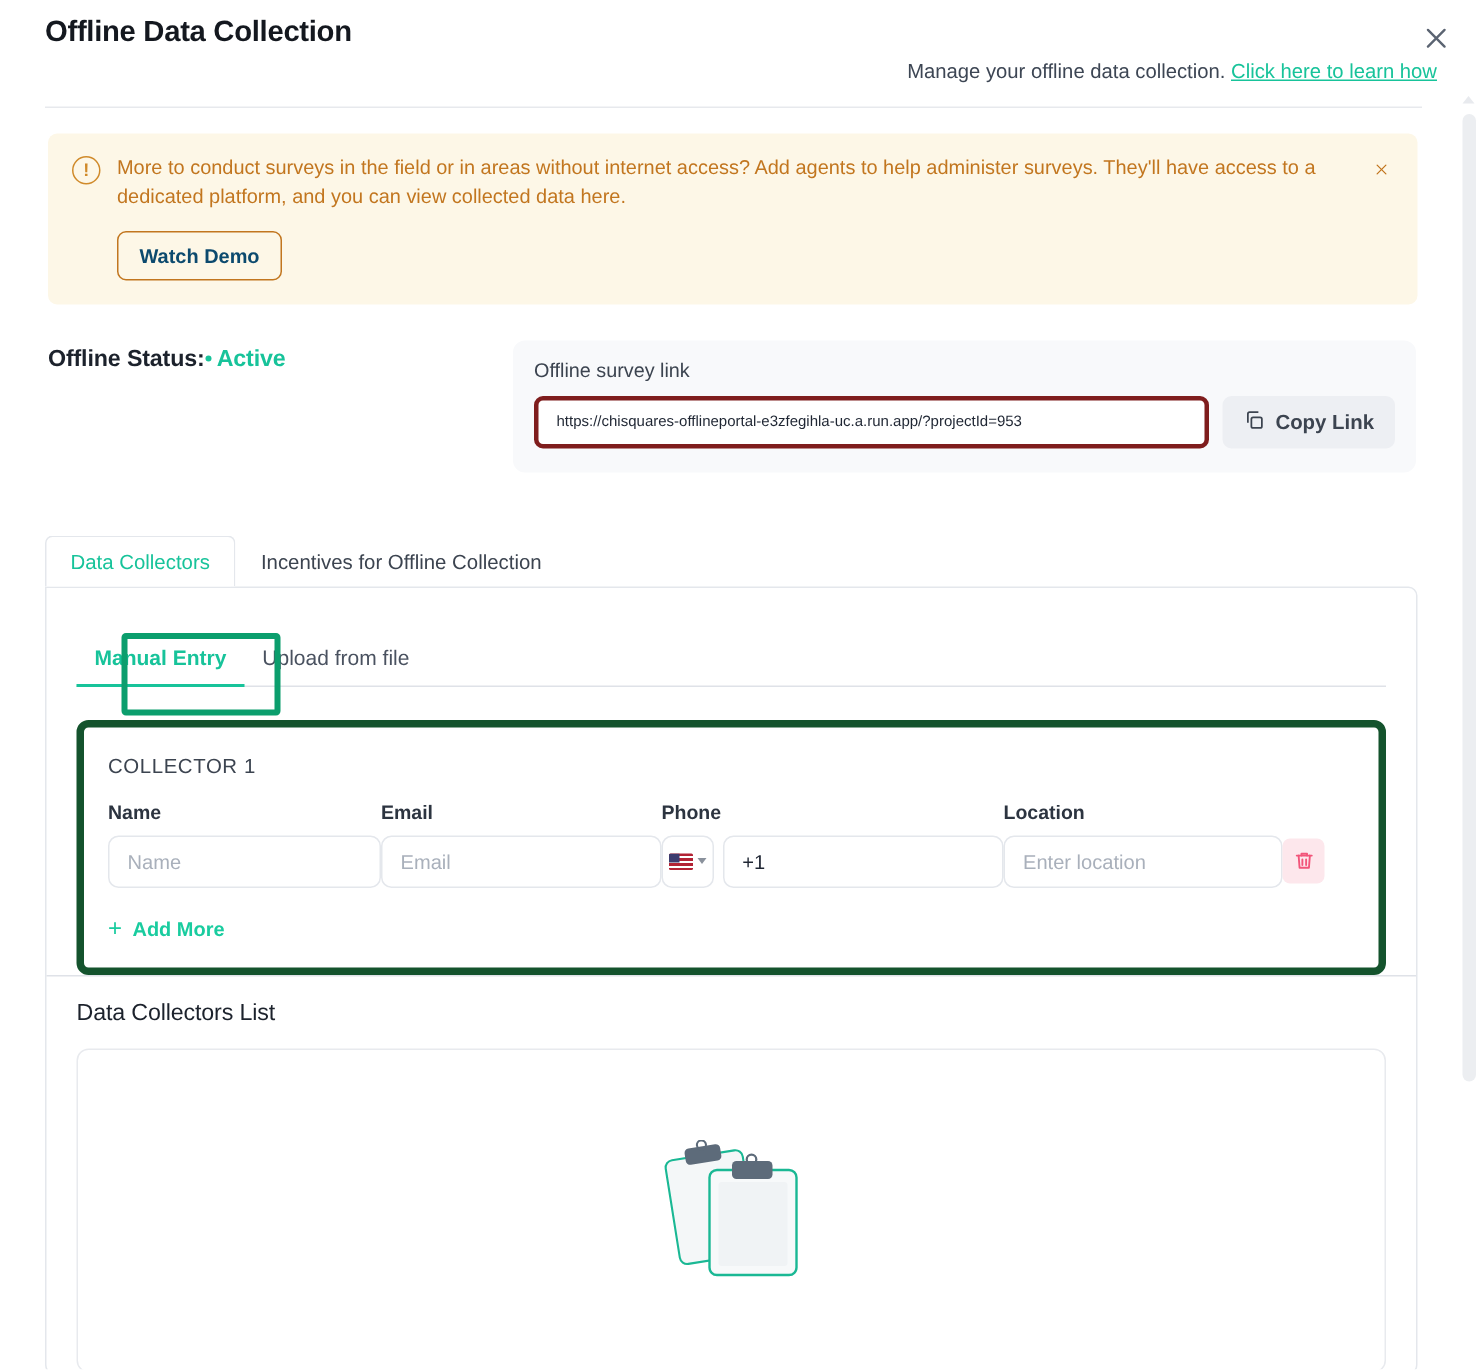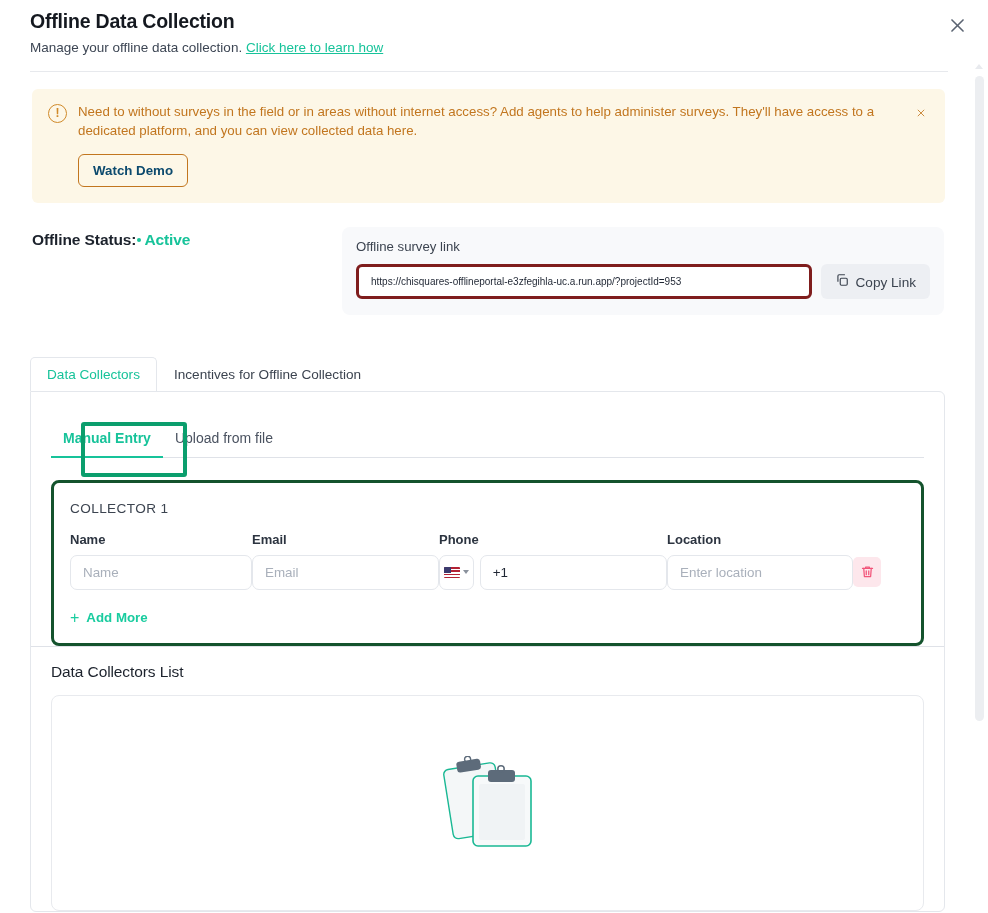--- a/index.html
+++ b/index.html
@@ -30,20 +30,21 @@
 
   .header { padding: 10px 30px 0 30px; }
   .page-title {
     font-size: 19.5px; font-weight: bold;
     letter-spacing: -0.2px;
     color: #14181f; margin: 0 0 6px 0; line-height: 1.2;
   }
   .subtitle {
     font-size: 13.5px; color: #3d4654; margin: 0;
     line-height: 1.3;
+    text-align: right;
   }
   .subtitle .learn-link {
     color: #17c39a; text-decoration: underline; cursor: pointer;
   }
   .header-rule {
     margin: 14px 0 0 0; height: 1px;
     background: #e7e9ed; width: 918px;
   }
 
   
@@ -131,22 +132,22 @@
     padding: 9px 12px;
     font-size: 10px; color: #1f2633;
     font-family: inherit;
     outline: none;
     min-width: 0;
   }
   .copy-link {
     flex: 0 0 auto;
     background: #edeff3; border: none; border-radius: 6px;
     padding: 9px 14px; cursor: pointer;
-    display: flex; align-items: flex-end; gap: 7px;
-    font-size: 13.6px; color: #3c4450; font-family: inherit;
+    display: flex; align-items: center; gap: 7px;
+    font-size: 13.6px; color: #3c4450; font-family: inherit; font-weight: bold;
   }
   .copy-link svg { width: 14px; height: 14px; }
 
   
   .outer-tabs {
     display: flex; align-items: flex-end;
     margin: 42px 0 0 0; padding-left: 30px;
     position: relative;
   }
   .outer-tab {
@@ -200,21 +201,21 @@
     position: absolute;
     left: 30px; top: 4px;
     width: 106px; height: 55px;
     border: 4px solid #0b9e6d;
     border-radius: 3px;
     pointer-events: none;
   }
 
   
   .collector-box {
-    border: 3px solid #14532d; border-radius: 8px;
+    border: 5px solid #14532d; border-radius: 8px;
     padding: 18px 16px 16px 16px;
     margin: 0 0 0 0;
   }
   .collector-title {
     font-size: 13.6px; color: #3c4450;
     letter-spacing: 0.4px; margin-bottom: 16px;
   }
   .fields-row { display: flex; align-items: flex-end; }
   .field { display: flex; flex-direction: column; }
   .field-label {
@@ -340,21 +341,21 @@
     <p class="subtitle">
       <span>Manage your offline data collection.</span>
       <span class="learn-link">Click here to learn how</span>
     </p>
     <div class="header-rule"></div>
   </div>
 
   <div class="alert">
     <div class="alert-icon">!</div>
     <div class="alert-body">
-      <p class="alert-text">Need to without surveys in the field or in areas without internet access? Add agents to help administer surveys. They'll have access to a dedicated platform, and you can view collected data here.</p>
+      <p class="alert-text">More to conduct surveys in the field or in areas without internet access? Add agents to help administer surveys. They'll have access to a dedicated platform, and you can view collected data here.</p>
       <button class="watch-demo">Watch Demo</button>
     </div>
     <button class="alert-close" aria-label="Dismiss">
       <svg viewBox="0 0 24 24" fill="none" stroke="currentColor" stroke-width="2" stroke-linecap="round">
         <line x1="5" y1="5" x2="19" y2="19"></line>
           <line x1="19" y1="5" x2="5" y2="19"></line>
       </svg>
     </button>
   </div>
 

